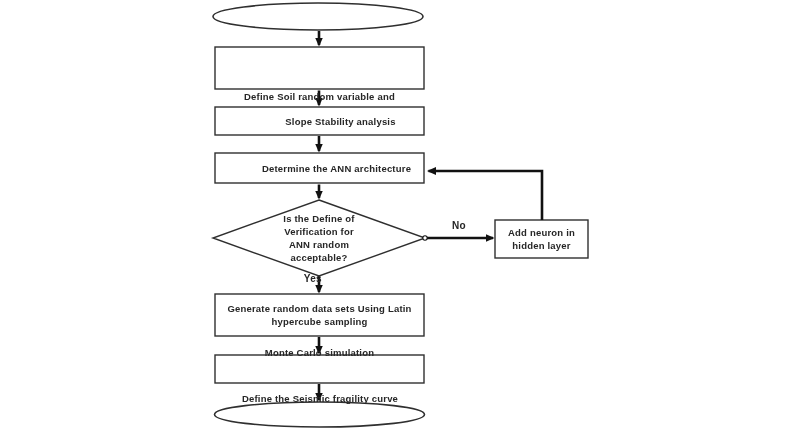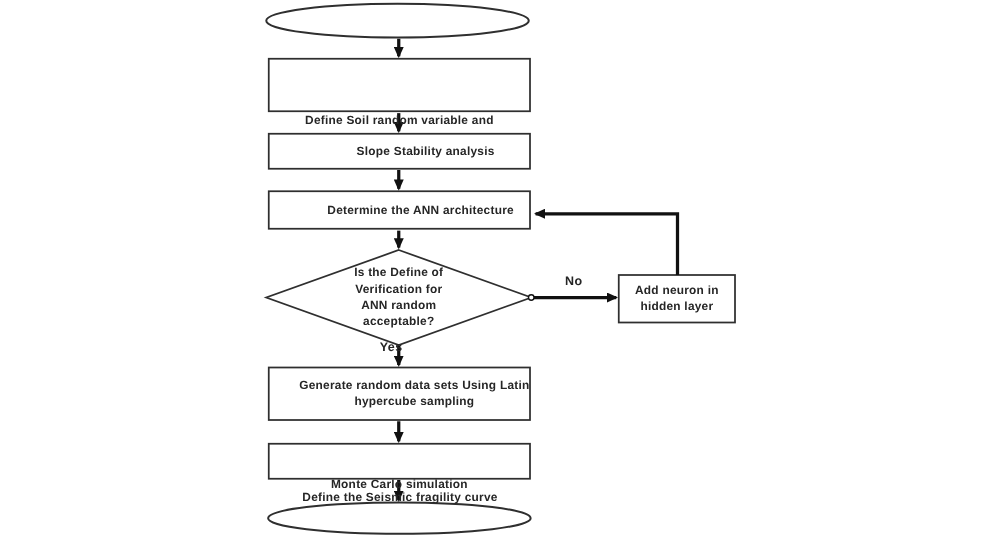--- a/index.html
+++ b/index.html
@@ -113,26 +113,26 @@
     <span>Verification for</span>
     <span>ANN random</span>
     <span>acceptable?</span>
   </div>
 
   <div class="node-label" style="left:495px; top:220px; width:93px; height:38px;text-align:center;">
     <span>Add neuron in</span>
     <span>hidden layer</span>
   </div>
 
-  <div class="node-label" style="left:215px; top:294px; width:209px; height:42px;padding-left:12px;">
+  <div class="node-label" style="left:215px; top:294px; width:209px; height:42px;">
     <span>Generate random data sets Using Latin</span>
     <span>hypercube sampling</span>
   </div>
 
-  <div class="node-label" style="left:215px; top:373px; width:209px; height:28px;">
+  <div class="node-label" style="left:215px; top:338px; width:209px; height:28px;">
     <span>Monte Carlo simulation</span>
   </div>
 
   <div class="node-label" style="left:215px; top:386px; width:210px; height:25px;">Define the Seismic fragility curve</div>
 
   <div class="edge-label yes-label" style="left:278px; top:273px; width:44px;">Yes</div>
 
   <div class="edge-label no-label" style="left:441px; top:220px; width:36px;">No</div>
 
 </div>

